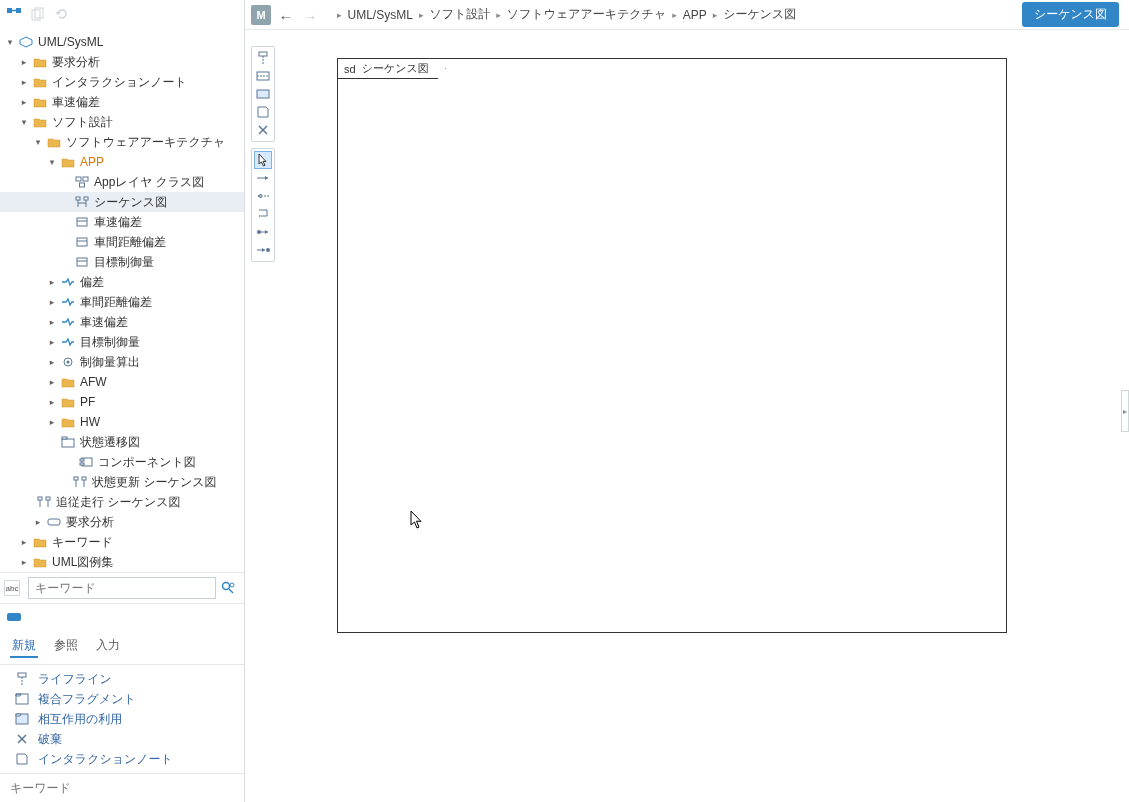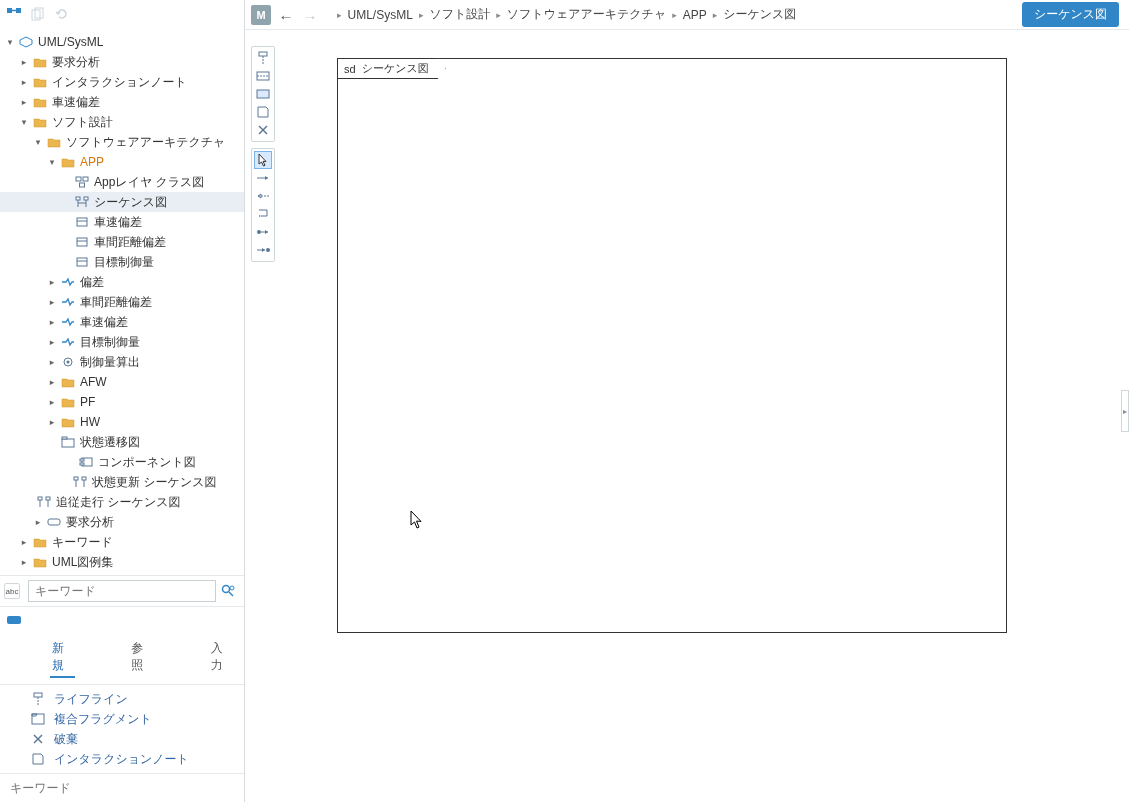--- a/index.html
+++ b/index.html
@@ -64,26 +64,26 @@
   border-top:1px solid #e5e9eb;
 }
 .search-row input {
   flex:1; font-size:12px; padding:3px 6px;
   border:1px solid #c9d0d4; background:#fff;
 }
 .bottom-toolbar { height:26px; border-top:1px solid #e5e9eb; display:flex; align-items:center; padding:0 6px;}
 .tabs-row {
   display:flex; gap:14px; padding:6px 10px; border-bottom:1px solid #e5e9eb;
 }
-.tab { cursor:pointer; padding:2px 2px; color:#555;margin-left:40px;}
+.tab { cursor:pointer; padding:2px 2px; color:#555;}
 .tab.active { border-bottom:2px solid #3186c8; color:#2a6db3;}
 .palette-list { padding:4px 0; }
 .palette-item {
   display:flex; gap:8px;
-  padding:2px 14px; height:20px; cursor:pointer; color:#3366a3;margin-left:16px;
+  padding:2px 14px; height:20px; cursor:pointer; color:#3366a3;
 }
 .p-icon { width:16px;height:16px; display:flex; align-items:center; justify-content:center;}
 .bottom-search {
   border-top:1px solid #e5e9eb; padding:4px;
 }
 .bottom-search input { width:100%; border:none; font-size:12px; padding:3px 6px; color:#888;}
 
 .main {
   flex:1; display:flex; flex-direction:column; position:relative;
 }
@@ -554,20 +554,29 @@
       <span class="p-icon">
           <svg width="14" height="12" viewBox="0 0 14 12">
             <rect x="1" y="1" width="12" height="10" fill="none" stroke="#5a7795"></rect>
             <path d="M1 1h5l-1 2H1z" fill="none" stroke="#5a7795"></path>
           </svg>
         </span>
       <span>複合フラグメント</span>
     </div>
     <div class="palette-item">
       <span class="p-icon">
+          <svg width="14" height="12" viewBox="0 0 14 12">
+            <rect x="1" y="1" width="12" height="10" fill="#dbeafe" stroke="#5a7795"></rect>
+            <path d="M1 1h5l-1 2H1z" fill="#fff" stroke="#5a7795"></path>
+          </svg>
+        </span>
+      <span>相互作用の利用</span>
+    </div>
+    <div class="palette-item">
+      <span class="p-icon">
           <svg width="12" height="12" viewBox="0 0 12 12">
             <line x1="2" y1="2" x2="10" y2="10" stroke="#5a7795" stroke-width="1.5"></line>
             <line x1="10" y1="2" x2="2" y2="10" stroke="#5a7795" stroke-width="1.5"></line>
           </svg>
         </span>
       <span>破棄</span>
     </div>
     <div class="palette-item">
       <span class="p-icon">
           <svg width="12" height="12" viewBox="0 0 12 12">

